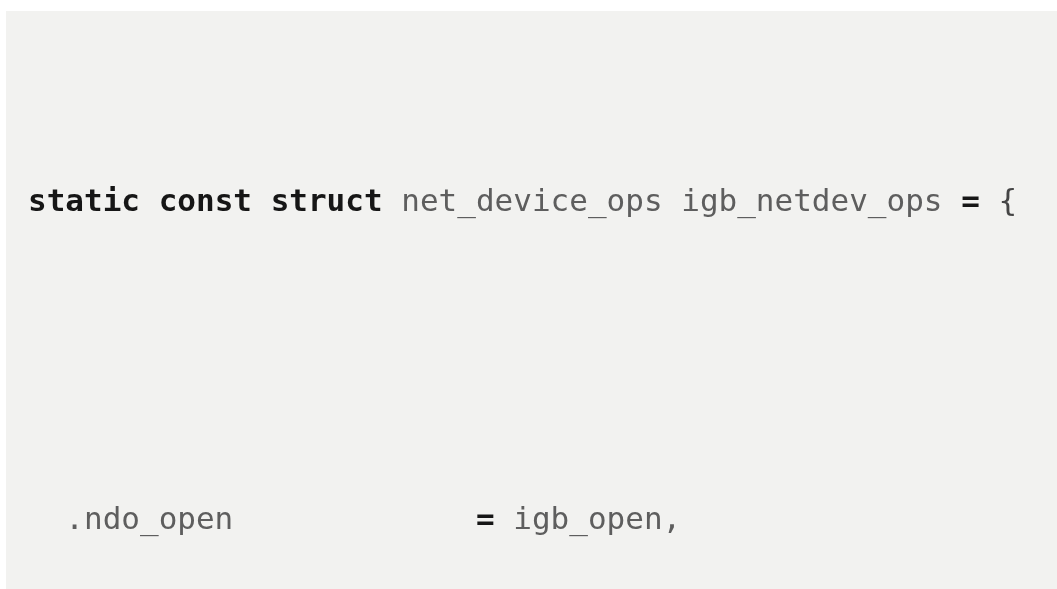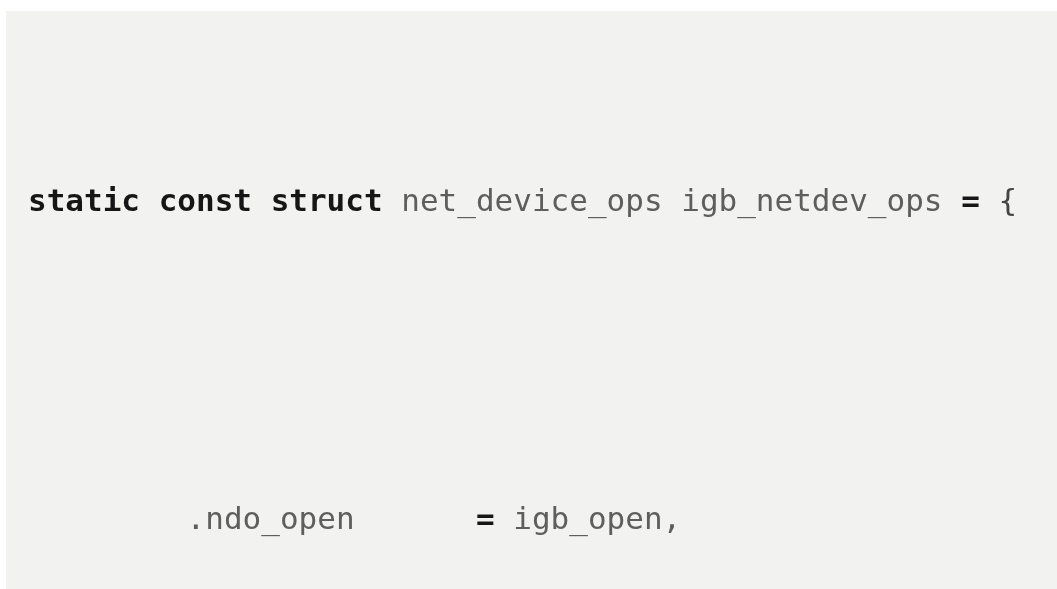--- a/index.html
+++ b/index.html
@@ -30,21 +30,21 @@
     margin-top: 8px;
   }
   .line { height: 51px; }
   .members { margin-top: 12px; }
   .kw  { color: var(--kw); font-weight: bold; }
   .id  { color: var(--ident); }
   .pu  { color: var(--punct); }
   .eq  { color: var(--kw); font-weight: bold; }
   .ml1 { margin-left: 1ch; }
   .member { padding-left: 2ch; }
-  .member .field { display: inline-block; width: 22ch; color: var(--ident); text-align: center; }
+  .member .field { display: inline-block; width: 22ch; color: var(--ident); }
   .member .val { margin-left: 1ch; color: var(--ident); }
 </style>
 </head>
 <body>
 
 <div class="code-block">
 
   <div class="line header"><span class="kw">static const struct</span><span class="id ml1">net_device_ops igb_netdev_ops</span><span class="eq ml1">=</span><span class="pu ml1">{</span></div>
 
   <div class="members">

